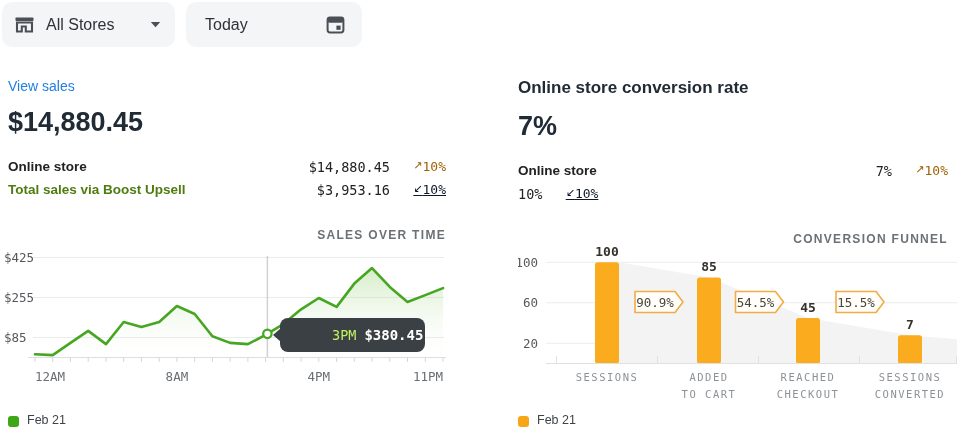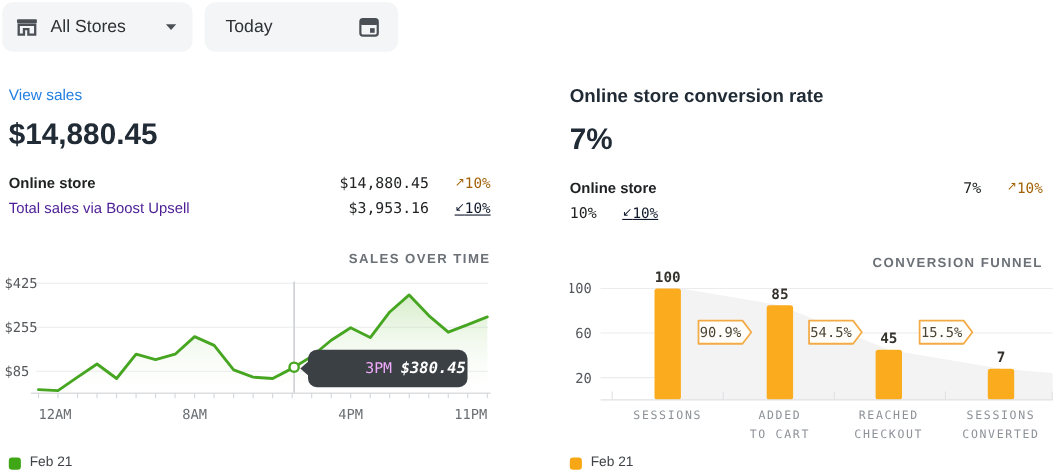--- a/index.html
+++ b/index.html
@@ -18,44 +18,44 @@
 
   
   .panel { position:absolute; top:78px; }
   .panel.left  { left:8px;   width:438px; }
   .panel.right { left:518px; width:430px; }
   .panel-head { display:flex; justify-content:space-between; align-items:flex-start; margin-bottom:13px; }
   .panel-title { font-size:17px; font-weight:700; color:#212b36; }
   .view-report { font-size:14px; color:#2380e3; text-decoration:none; }
   .big-value { font-size:27px; font-weight:700; color:#212b36; margin-bottom:17px; }
   .metric-row { display:flex; align-items:center; height:23px; font-size:13.5px; }
-  .metric-label { flex:1; color:#4c1d95; }
+  .metric-label { flex:1; color:#4d7c0f;font-weight:bold; }
   .metric-label.strong { color:#202223; font-weight:700; }
   .metric-value { font-family:"DejaVu Sans Mono","Liberation Mono",monospace; font-size:13.5px; color:#202223; }
   .metric-change { width:56px; text-align:right; font-family:"DejaVu Sans Mono","Liberation Mono",monospace;
     font-size:13px; white-space:nowrap; }
   .metric-change .arr { font-family:"DejaVu Sans",sans-serif; font-size:11px; vertical-align:2px; }
   .metric-change.pos { color:#a16207; }
   .metric-change.neg { color:#0f172a;text-decoration:underline; }
   .section-title { margin-top:27px; font-size:12px; font-weight:700; letter-spacing:1.3px; color:#6b7177;text-align:right; }
 
   
   #sales-chart  { position:absolute; left:0;   top:240px; width:450px; height:160px; }
   #funnel-chart { position:absolute; left:518px; top:238px; width:442px; height:168px; }
 
   
   .tooltip { position:absolute; left:280px; top:318px; width:145px; height:34px;
     background:#3b4045; border-radius:8px; display:flex; align-items:center;
     padding:0 13px 0 12px; gap:8px; z-index:5; }
   .tooltip::before { content:""; position:absolute; left:-7px; top:10px; width:0; height:0;
     border-top:7px solid transparent; border-bottom:7px solid transparent; border-right:8px solid #3b4045; }
   .tooltip .swatch { width:10px; height:10px; border-radius:2px; background:#4cb12f; }
-  .tooltip .t-time { font-family:"DejaVu Sans Mono","Liberation Mono",monospace; font-size:13.5px; color:#f0abfc;margin-left:32px; }
+  .tooltip .t-time { font-family:"DejaVu Sans Mono","Liberation Mono",monospace; font-size:13.5px; color:#bef264;margin-left:32px; }
   .tooltip .t-value { margin-left:auto; font-family:"DejaVu Sans Mono","Liberation Mono",monospace;
-    font-size:14px; font-weight:700; color:#ffffff;font-style:italic; }
+    font-size:14px; font-weight:700; color:#ffffff; }
 
   
   .legend { position:absolute; top:413px; display:flex; align-items:flex-end; gap:8px;
     font-size:12.5px; color:#3f4347; }
   #legend-sales { left:8px; }
   #legend-funnel { left:518px; }
   .legend .swatch { width:11px; height:11px; border-radius:3px; }
   .legend .swatch.green { background:#3fa716; }
   .legend .swatch.orange { background:#f7a716; }
 </style>

